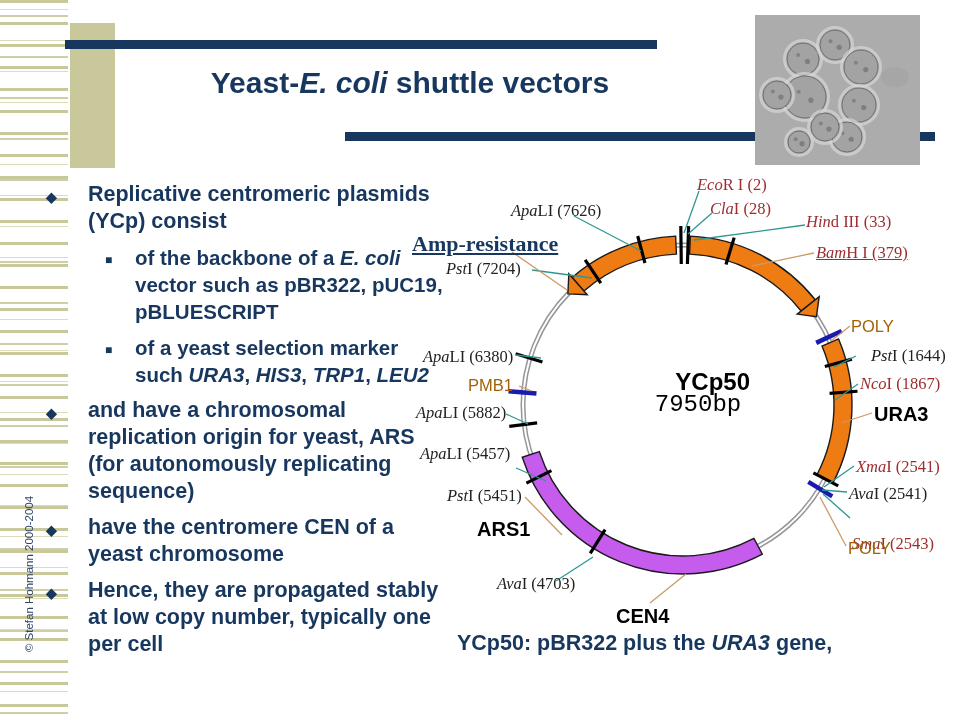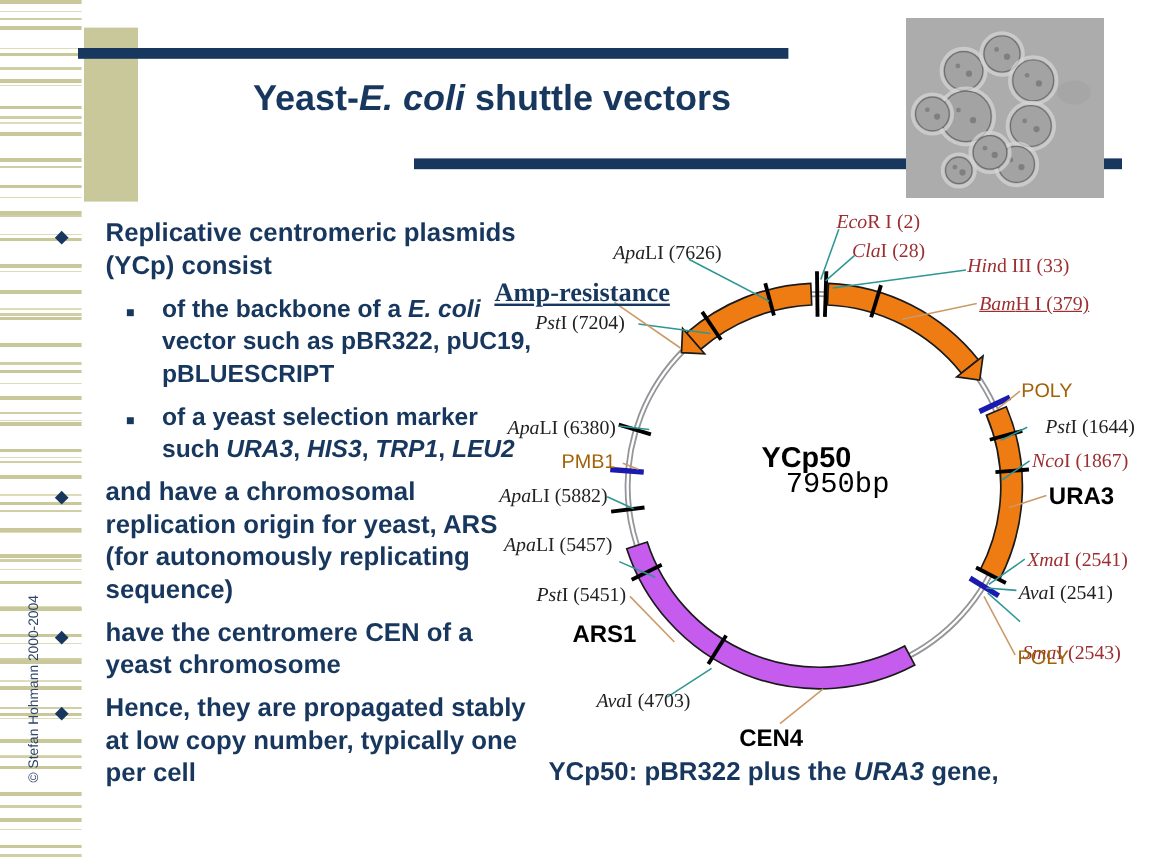--- a/index.html
+++ b/index.html
@@ -38,21 +38,21 @@
   .plasmid-svg{position:absolute;left:420px;top:160px;width:540px;height:520px;z-index:2;}
   .labels{position:absolute;left:0;top:0;width:821px;height:720px;pointer-events:none;z-index:3;}
   .lbl{position:absolute;white-space:nowrap;}
   .lbl i{font-style:italic;}
   .site{font-family:"Liberation Serif",serif;font-size:16.5px;color:#222;}
   .red{color:#9C2D30;}
   .gene{font-family:"Liberation Sans",sans-serif;font-weight:bold;font-size:20px;color:#000;}
   .region{font-family:"Liberation Serif",serif;font-weight:bold;font-size:22px;color:#17375E;}
   .poly{font-family:"Liberation Sans",sans-serif;font-size:16.5px;color:#a16207;}
 
-  .pl-name{position:absolute;left:616px;top:368px;width:112px;text-align:center;
+  .pl-name{position:absolute;left:638px;top:368px;width:112px;text-align:right;
            font-weight:bold;font-size:24px;color:#000;z-index:3;}
   .pl-size{position:absolute;left:636px;top:391px;width:124px;text-align:center;
            font-family:"Liberation Mono",monospace;font-size:24px;color:#000000;z-index:3;}
 
   .caption{position:absolute;left:457px;top:629px;font-size:21.5px;font-weight:bold;
            color:#17375E;line-height:28px;z-index:3;}
   .caption i{font-style:italic;}
 </style>
 </head>
 <body>

